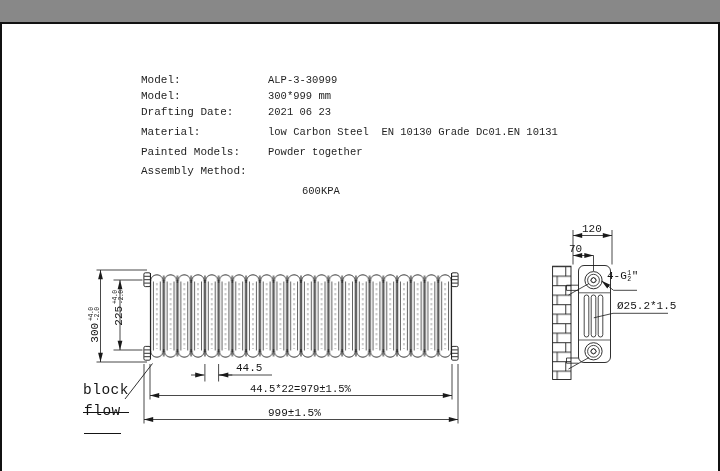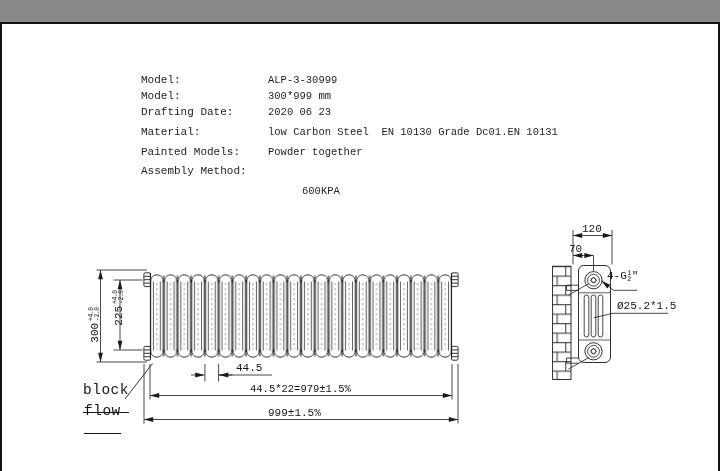--- a/index.html
+++ b/index.html
@@ -37,21 +37,21 @@
     <div class="spec-row" style="top:52px">
       <span class="spec-label">Model:</span>
       <span class="spec-value">ALP-3-30999</span>
     </div>
     <div class="spec-row" style="top:68px">
       <span class="spec-label">Model:</span>
       <span class="spec-value">300*999 mm</span>
     </div>
     <div class="spec-row" style="top:84px">
       <span class="spec-label">Drafting Date:</span>
-      <span class="spec-value">2020 06 23</span>
+      <span class="spec-value">2021 06 23</span>
     </div>
     <div class="spec-row" style="top:104px">
       <span class="spec-label">Material:</span>
       <span class="spec-value">low Carbon Steel  EN 10130 Grade Dc01.EN 10131</span>
     </div>
     <div class="spec-row" style="top:124px">
       <span class="spec-label">Painted Models:</span>
       <span class="spec-value">Powder together</span>
     </div>
     <div class="spec-row" style="top:143px">

